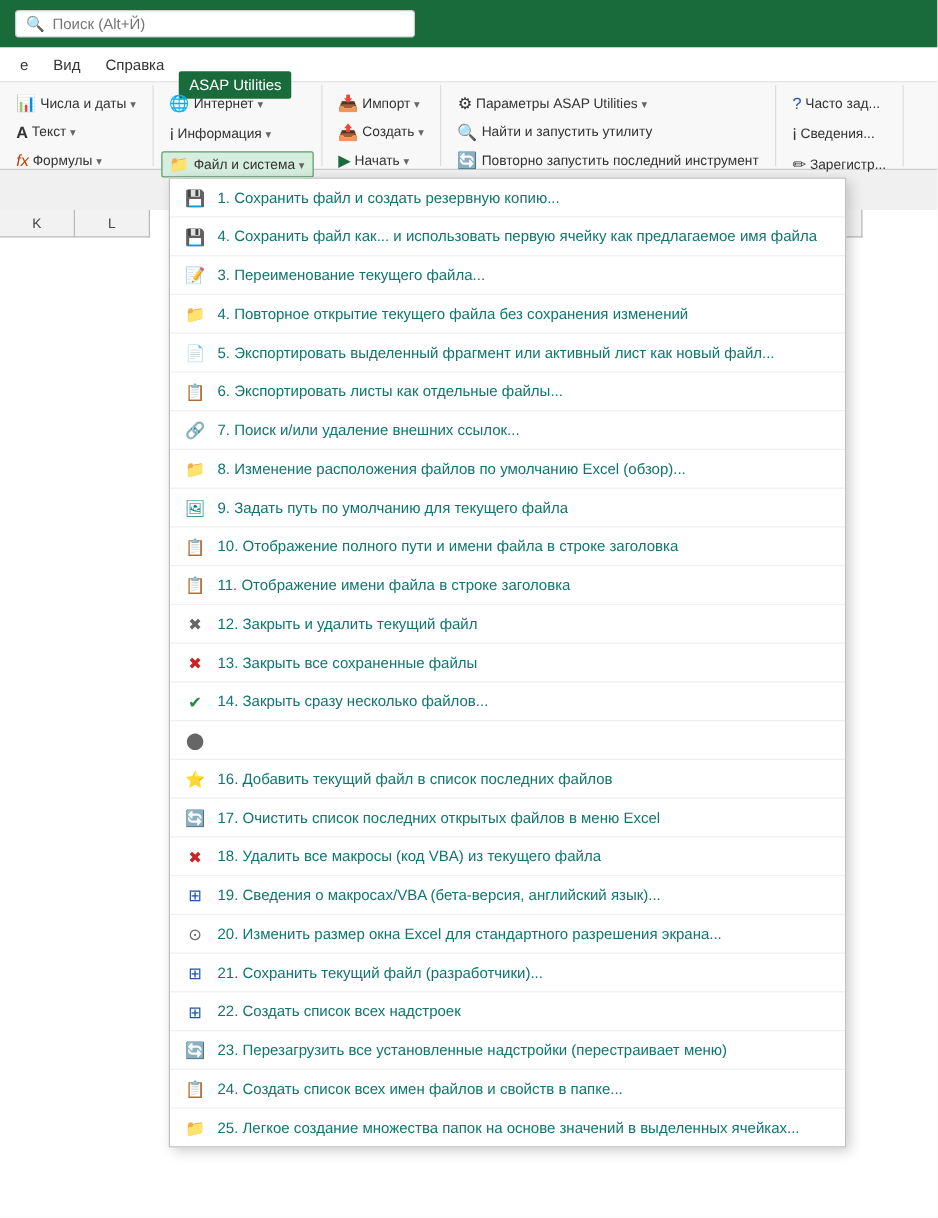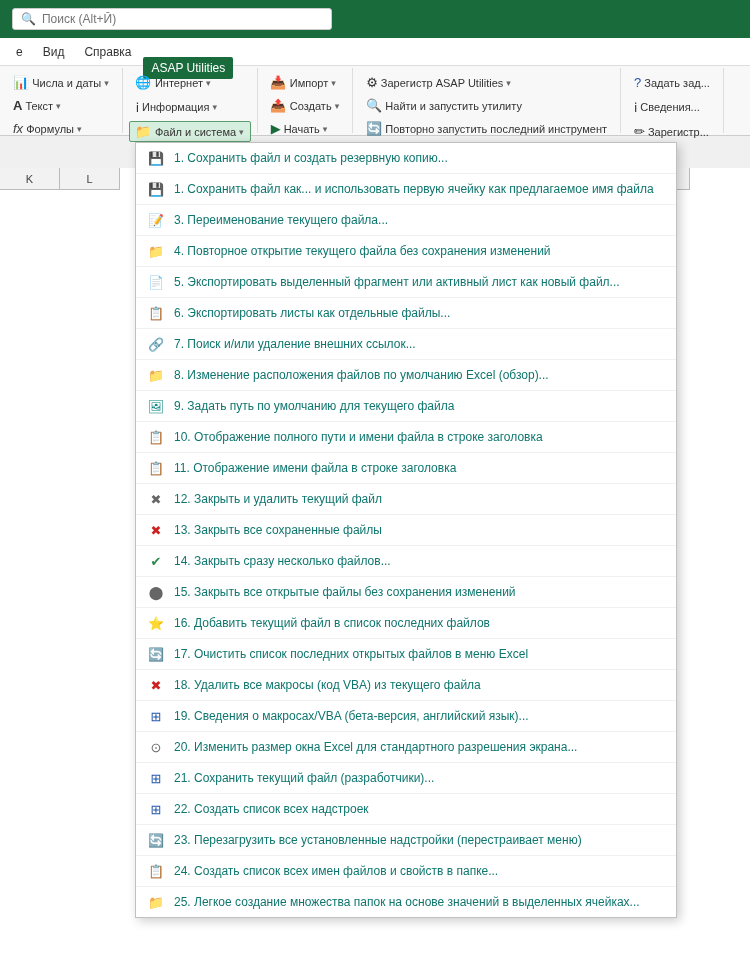--- a/index.html
+++ b/index.html
@@ -150,21 +150,21 @@
       <span class="ribbon-icon">📊</span>
       <span>Числа и даты</span>
       <span class="chevron">▾</span>
     </div>
     <div class="ribbon-btn">
       <span class="ribbon-icon" style="font-style:normal;font-weight:bold;color:#333;">A</span>
       <span>Текст</span>
       <span class="chevron">▾</span>
     </div>
     <div class="ribbon-btn">
-      <span class="ribbon-icon" style="font-style:italic;color:#404040;text-align:right;">fx</span>
+      <span class="ribbon-icon" style="font-style:italic;color:#c2410c;text-align:right;">fx</span>
       <span>Формулы</span>
       <span class="chevron">▾</span>
     </div>
   </div>
 
   <div class="ribbon-group">
     <div class="ribbon-btn">
       <span class="ribbon-icon">🌐</span>
       <span>Интернет</span>
       <span class="chevron">▾</span>
@@ -195,37 +195,37 @@
     <div class="ribbon-btn">
       <span class="ribbon-icon" style="color:#1a6b3c;">▶</span>
       <span>Начать</span>
       <span class="chevron">▾</span>
     </div>
   </div>
 
   <div class="ribbon-group">
     <div class="ribbon-btn">
       <span class="ribbon-icon">⚙</span>
-      <span>Зарегистр ASAP Utilities</span>
+      <span>Параметры ASAP Utilities</span>
       <span class="chevron">▾</span>
     </div>
     <div class="ribbon-btn">
       <span class="ribbon-icon">🔍</span>
       <span>Найти и запустить утилиту</span>
     </div>
     <div class="ribbon-btn">
       <span class="ribbon-icon">🔄</span>
       <span>Повторно запустить последний инструмент</span>
     </div>
   </div>
 
   <div class="ribbon-group">
     <div class="ribbon-btn">
       <span class="ribbon-icon" style="color:#2255aa;">?</span>
-      <span>Задать зад...</span>
+      <span>Часто зад...</span>
     </div>
     <div class="ribbon-btn">
       <span class="ribbon-icon">ℹ</span>
       <span>Сведения...</span>
     </div>
     <div class="ribbon-btn">
       <span class="ribbon-icon">✏</span>
       <span>Зарегистр...</span>
     </div>
   </div>
@@ -237,21 +237,21 @@
   <div class="grid-col-header" style="right:60px;width:60px;">V</div>
 </div>
 
 <div class="dropdown-overlay" id="dropdown-container">
 <div class="dropdown-item">
       <span class="item-icon" style="color: rgb(34, 85, 170);">💾</span>
       <span class="item-text">1. Сохранить файл и создать резервную копию...</span>
     </div>
     <div class="dropdown-item">
       <span class="item-icon" style="color: rgb(34, 85, 170);">💾</span>
-      <span class="item-text">1. Сохранить файл как... и использовать первую ячейку как предлагаемое имя файла</span>
+      <span class="item-text">4. Сохранить файл как... и использовать первую ячейку как предлагаемое имя файла</span>
     </div>
     <div class="dropdown-item">
       <span class="item-icon" style="color: rgb(34, 85, 170);">📝</span>
       <span class="item-text">3. Переименование текущего файла...</span>
     </div>
     <div class="dropdown-item">
       <span class="item-icon" style="color: rgb(102, 102, 102);">📁</span>
       <span class="item-text">4. Повторное открытие текущего файла без сохранения изменений</span>
     </div>
     <div class="dropdown-item">
@@ -289,21 +289,20 @@
     <div class="dropdown-item">
       <span class="item-icon" style="color: rgb(204, 34, 34);">✖</span>
       <span class="item-text">13. Закрыть все сохраненные файлы</span>
     </div>
     <div class="dropdown-item">
       <span class="item-icon" style="color: rgb(42, 138, 74);">✔</span>
       <span class="item-text">14. Закрыть сразу несколько файлов...</span>
     </div>
     <div class="dropdown-item">
       <span class="item-icon" style="color: rgb(102, 102, 102);">⬤</span>
-      <span class="item-text">15. Закрыть все открытые файлы без сохранения изменений</span>
     </div>
     <div class="dropdown-item">
       <span class="item-icon" style="color: rgb(204, 102, 0);">⭐</span>
       <span class="item-text">16. Добавить текущий файл в список последних файлов</span>
     </div>
     <div class="dropdown-item">
       <span class="item-icon" style="color: rgb(34, 85, 170);">🔄</span>
       <span class="item-text">17. Очистить список последних открытых файлов в меню Excel</span>
     </div>
     <div class="dropdown-item">

